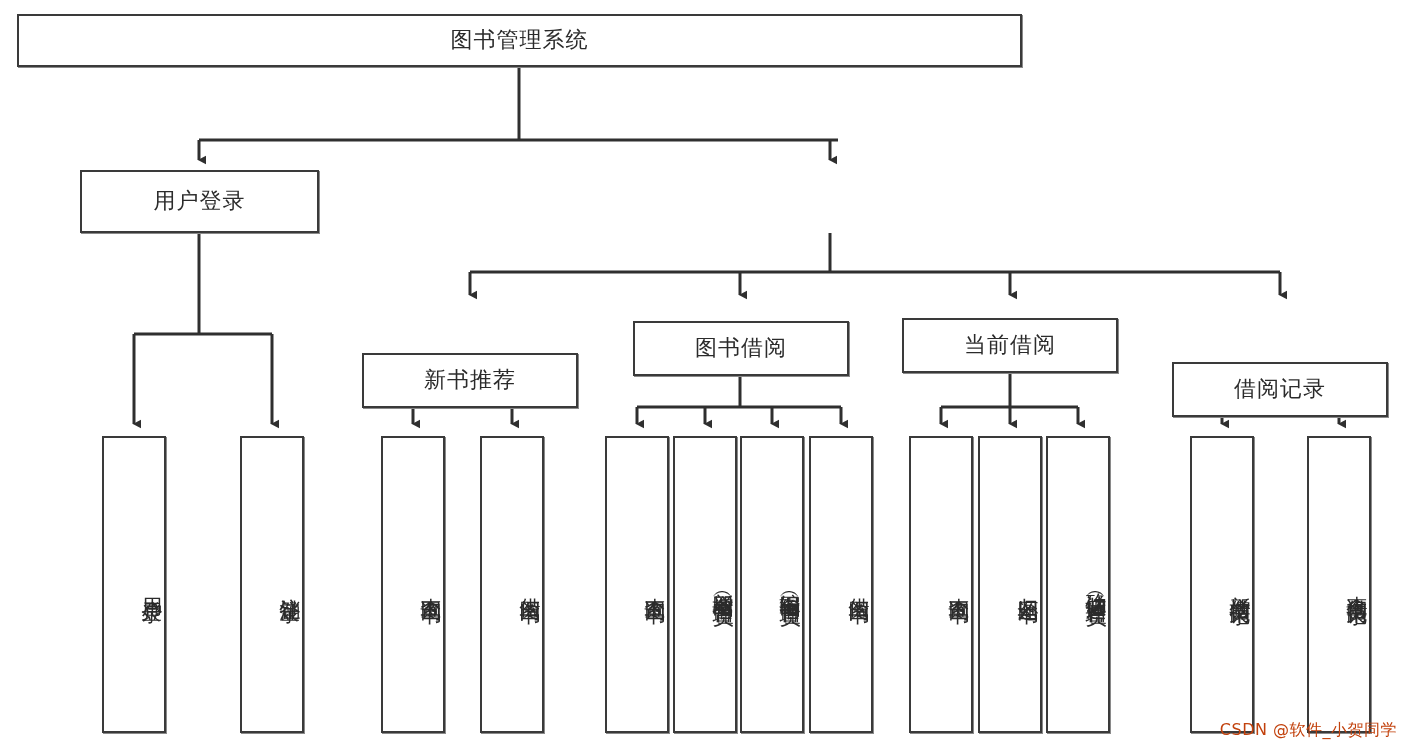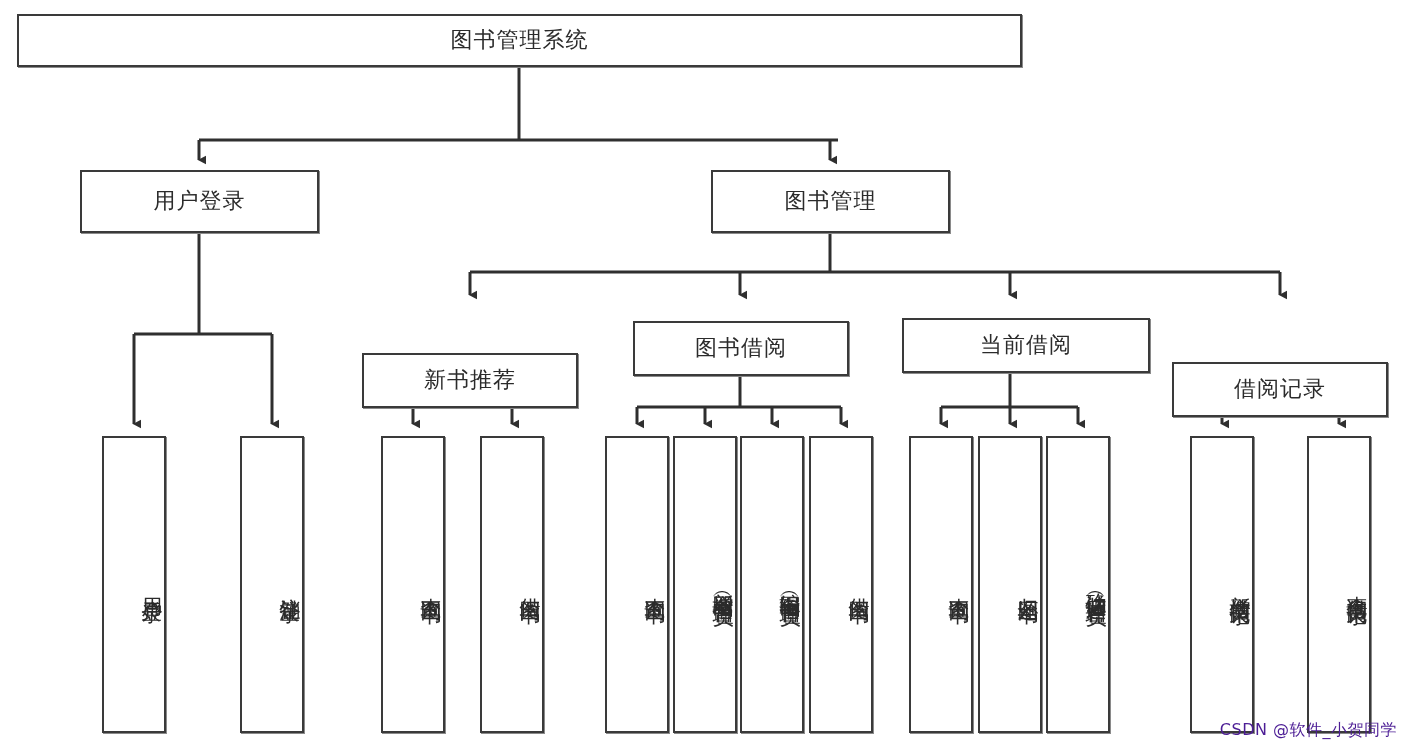--- a/index.html
+++ b/index.html
@@ -55,21 +55,21 @@
   .node.v .vtext {
     writing-mode: vertical-rl;
     text-orientation: upright;
     white-space: nowrap;
   }
   #watermark {
     position: absolute;
     right: 8px;
     bottom: 6px;
     font-size: 16px;
-    color: #4c1d95;
+    color: #c2410c;
     letter-spacing: 0.5px;
     white-space: nowrap;
   }
 </style>
 </head>
 <body>
 
 <div id="canvas">
 
   <svg id="edges" viewBox="0 0 1405 747" xmlns="http://www.w3.org/2000/svg">
@@ -122,31 +122,28 @@
     </g>
   </svg>
 
   <div class="node h" style="left:17px; top:14px; width:1005px; height:53px;">
     <span>图书管理系统</span>
   </div>
 
   <div class="node h" style="left:80px; top:170px; width:239px; height:63px;">
     <span>用户登录</span>
   </div>
-  <div class="node h" style="left:711px; top:170px; width:239px; height:63px;">
-    <span>图书管理</span>
-  </div>
 
   <div class="node h" style="left:362px; top:318px; width:216px; height:55px;margin-top:35px;">
     <span>新书推荐</span>
   </div>
   <div class="node h" style="left:633px; top:321px; width:216px; height:55px;align-items:center;">
     <span>图书借阅</span>
   </div>
-  <div class="node h" style="left:902px; top:318px; width:248px; height:55px;">
+  <div class="node h" style="left:902px; top:318px; width:216px; height:55px;">
     <span>当前借阅</span>
   </div>
   <div class="node h" style="left:1172px; top:318px; width:216px; height:55px;margin-top:44px;">
     <span>借阅记录</span>
   </div>
 
   <div class="node v" style="left:102px; top:436px; width:64px; height:297px;">
     <span class="vtext">用户登录</span>
   </div>
   <div class="node v" style="left:240px; top:436px; width:64px; height:297px;">

